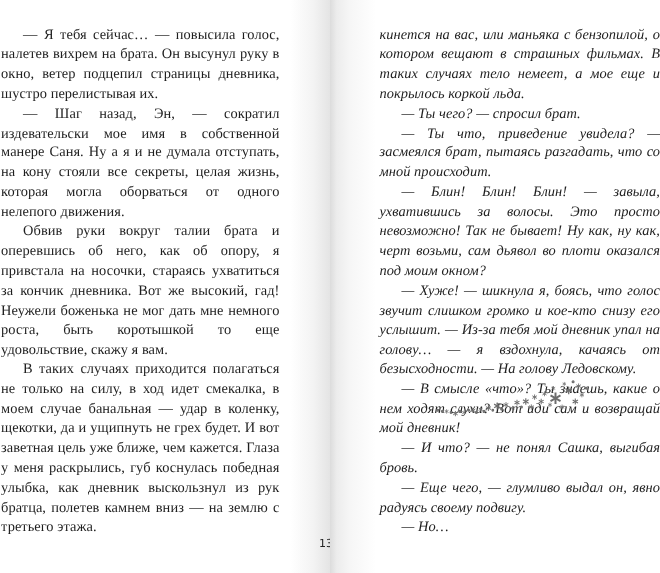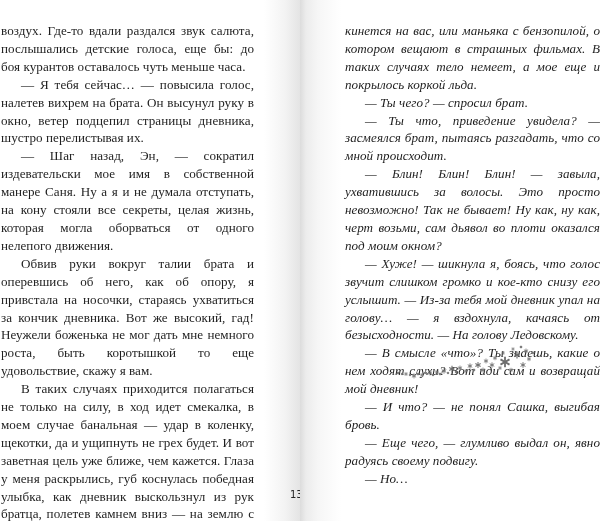--- a/index.html
+++ b/index.html
@@ -38,21 +38,20 @@
   .ornament {
     position:absolute; left:395px; top:343px; width:150px; height:40px;
   }
 </style>
 </head>
 <body>
 
 <div class="spread">
   <div class="page page-left">
     <div class="text">
-      <p class="p noindent">воздух. Где-то вдали раздался звук салюта, послышались детские голоса, еще бы: до боя курантов оставалось чуть меньше часа.</p>
       <p class="p">— Я тебя сейчас… — повысила голос, налетев вихрем на брата. Он высунул руку в окно, ветер подцепил страницы дневника, шустро перелистывая их.</p>
       <p class="p">— Шаг назад, Эн, — сократил издевательски мое имя в собственной манере Саня. Ну а я и не думала отступать, на кону стояли все секреты, целая жизнь, которая могла оборваться от одного нелепого движения.</p>
       <p class="p">Обвив руки вокруг талии брата и оперевшись об него, как об опору, я привстала на носочки, стараясь ухватиться за кончик дневника. Вот же высокий, гад! Неужели боженька не мог дать мне немного роста, быть коротышкой то еще удовольствие, скажу я вам.</p>
       <p class="p">В таких случаях приходится полагаться не только на силу, в ход идет смекалка, в моем случае банальная — удар в коленку, щекотки, да и ущипнуть не грех будет. И вот заветная цель уже ближе, чем кажется. Глаза у меня раскрылись, губ коснулась победная улыбка, как дневник выскользнул из рук братца, полетев камнем вниз — на землю с третьего этажа.</p>
 
     </div>
     <div class="page-number">13</div>
   </div>
 
   <div class="page page-right">

